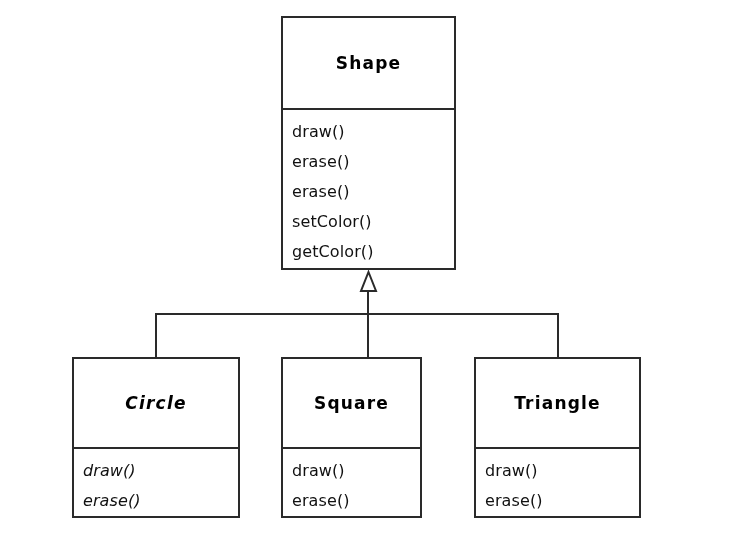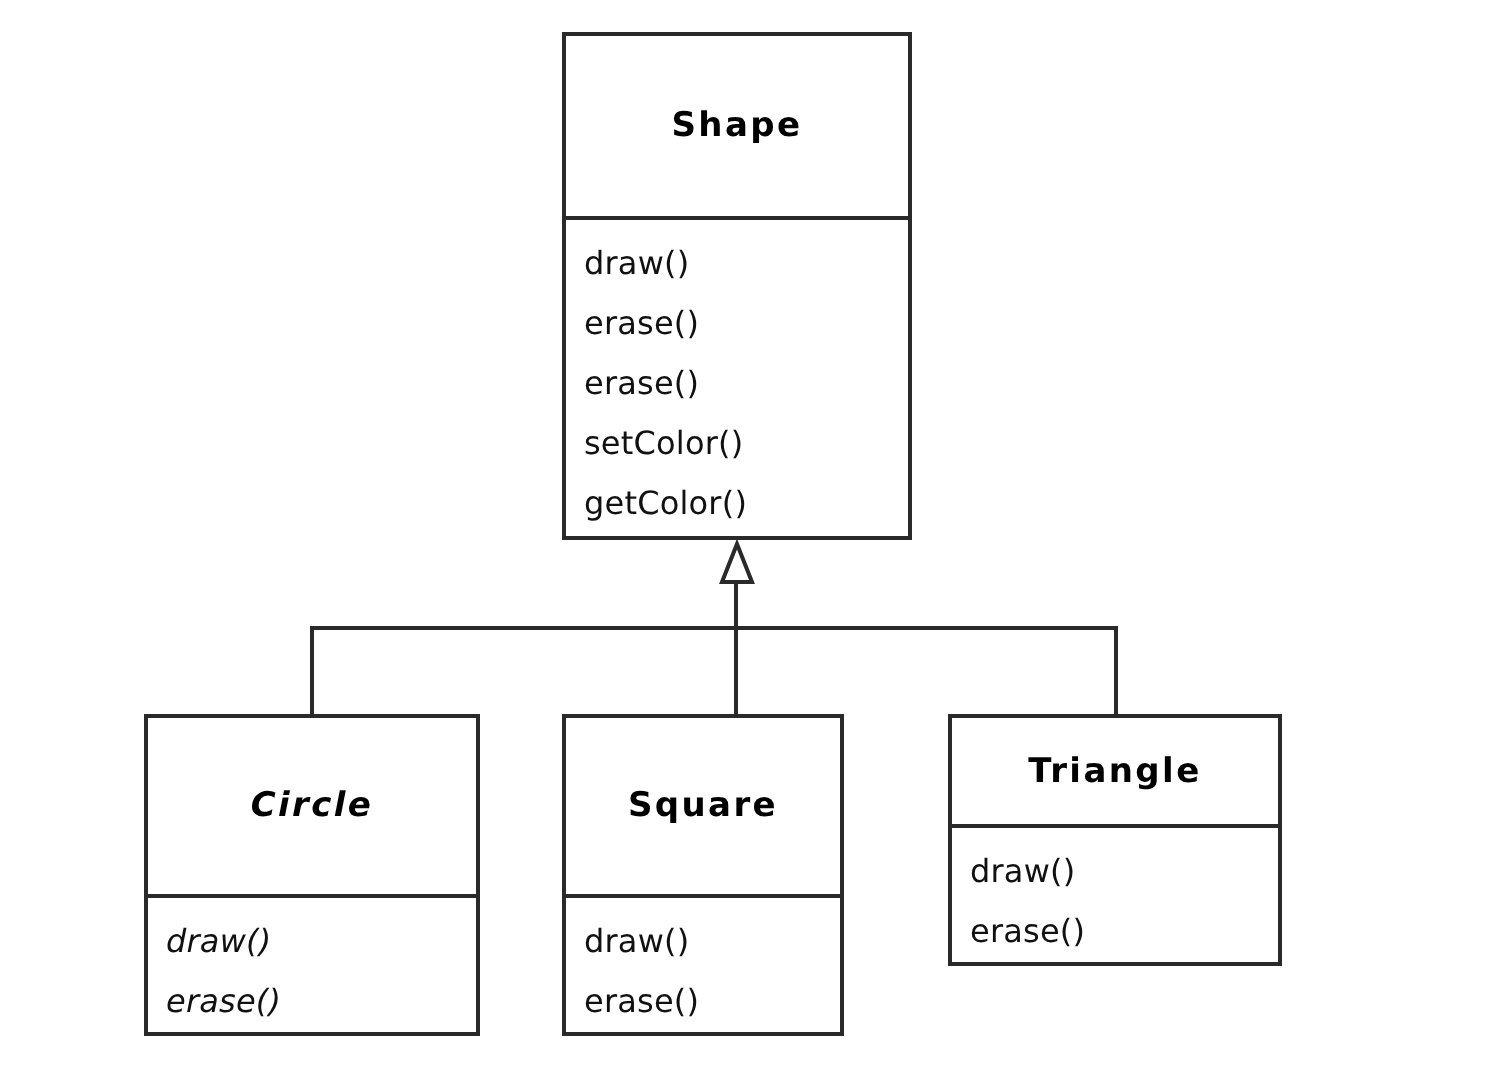--- a/index.html
+++ b/index.html
@@ -113,21 +113,21 @@
   <div class="uml-class" id="class-sub-1" style="left: 281px; top: 357px; width: 141px; height: 161px;">
     <div class="uml-class-name-compartment" id="sub-1-name-compartment" style="height: 93px;">
       <span class="uml-class-name">Square</span>
     </div>
     <div class="uml-ops-compartment">
       <div class="uml-op">draw()</div>
       <div class="uml-op">erase()</div>
     </div>
   </div>
 
-  <div class="uml-class" id="class-sub-2" style="left: 474px; top: 357px; width: 167px; height: 126px;">
+  <div class="uml-class" id="class-sub-2" style="left: 474px; top: 357px; width: 167px; height: 161px;">
     <div class="uml-class-name-compartment" id="sub-2-name-compartment" style="height: 93px;">
       <span class="uml-class-name">Triangle</span>
     </div>
     <div class="uml-ops-compartment">
       <div class="uml-op">draw()</div>
       <div class="uml-op">erase()</div>
     </div>
   </div>
 
 </div>

